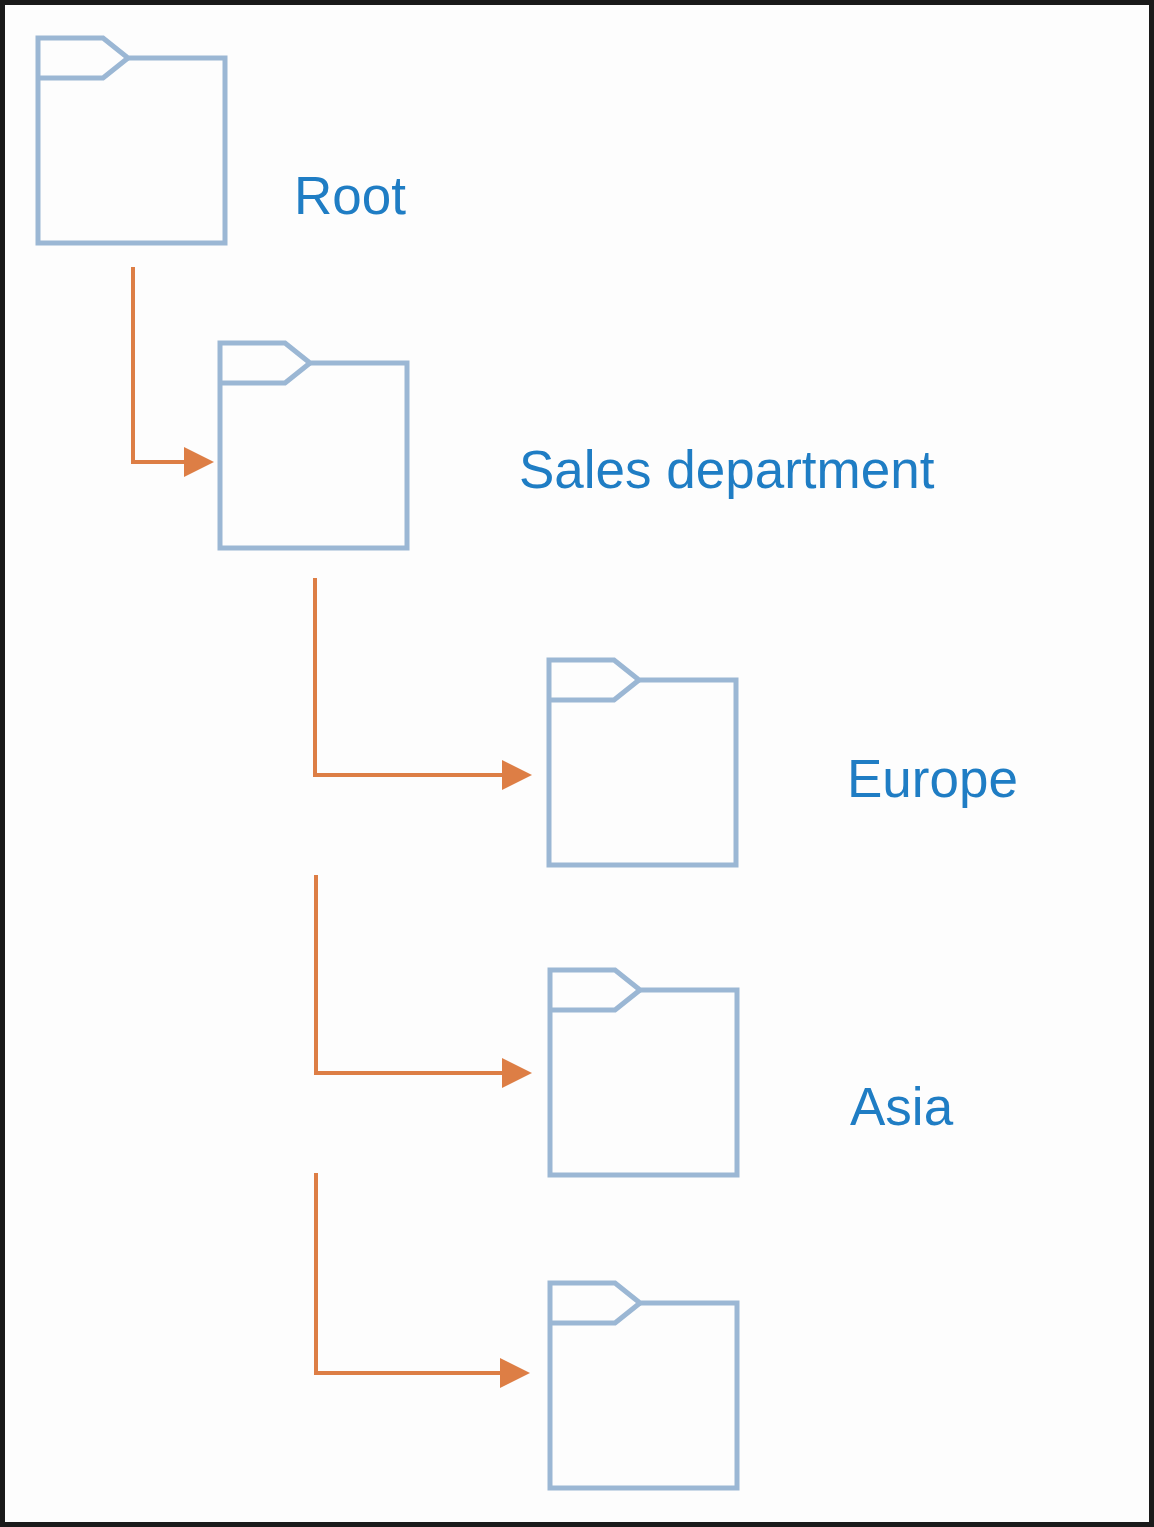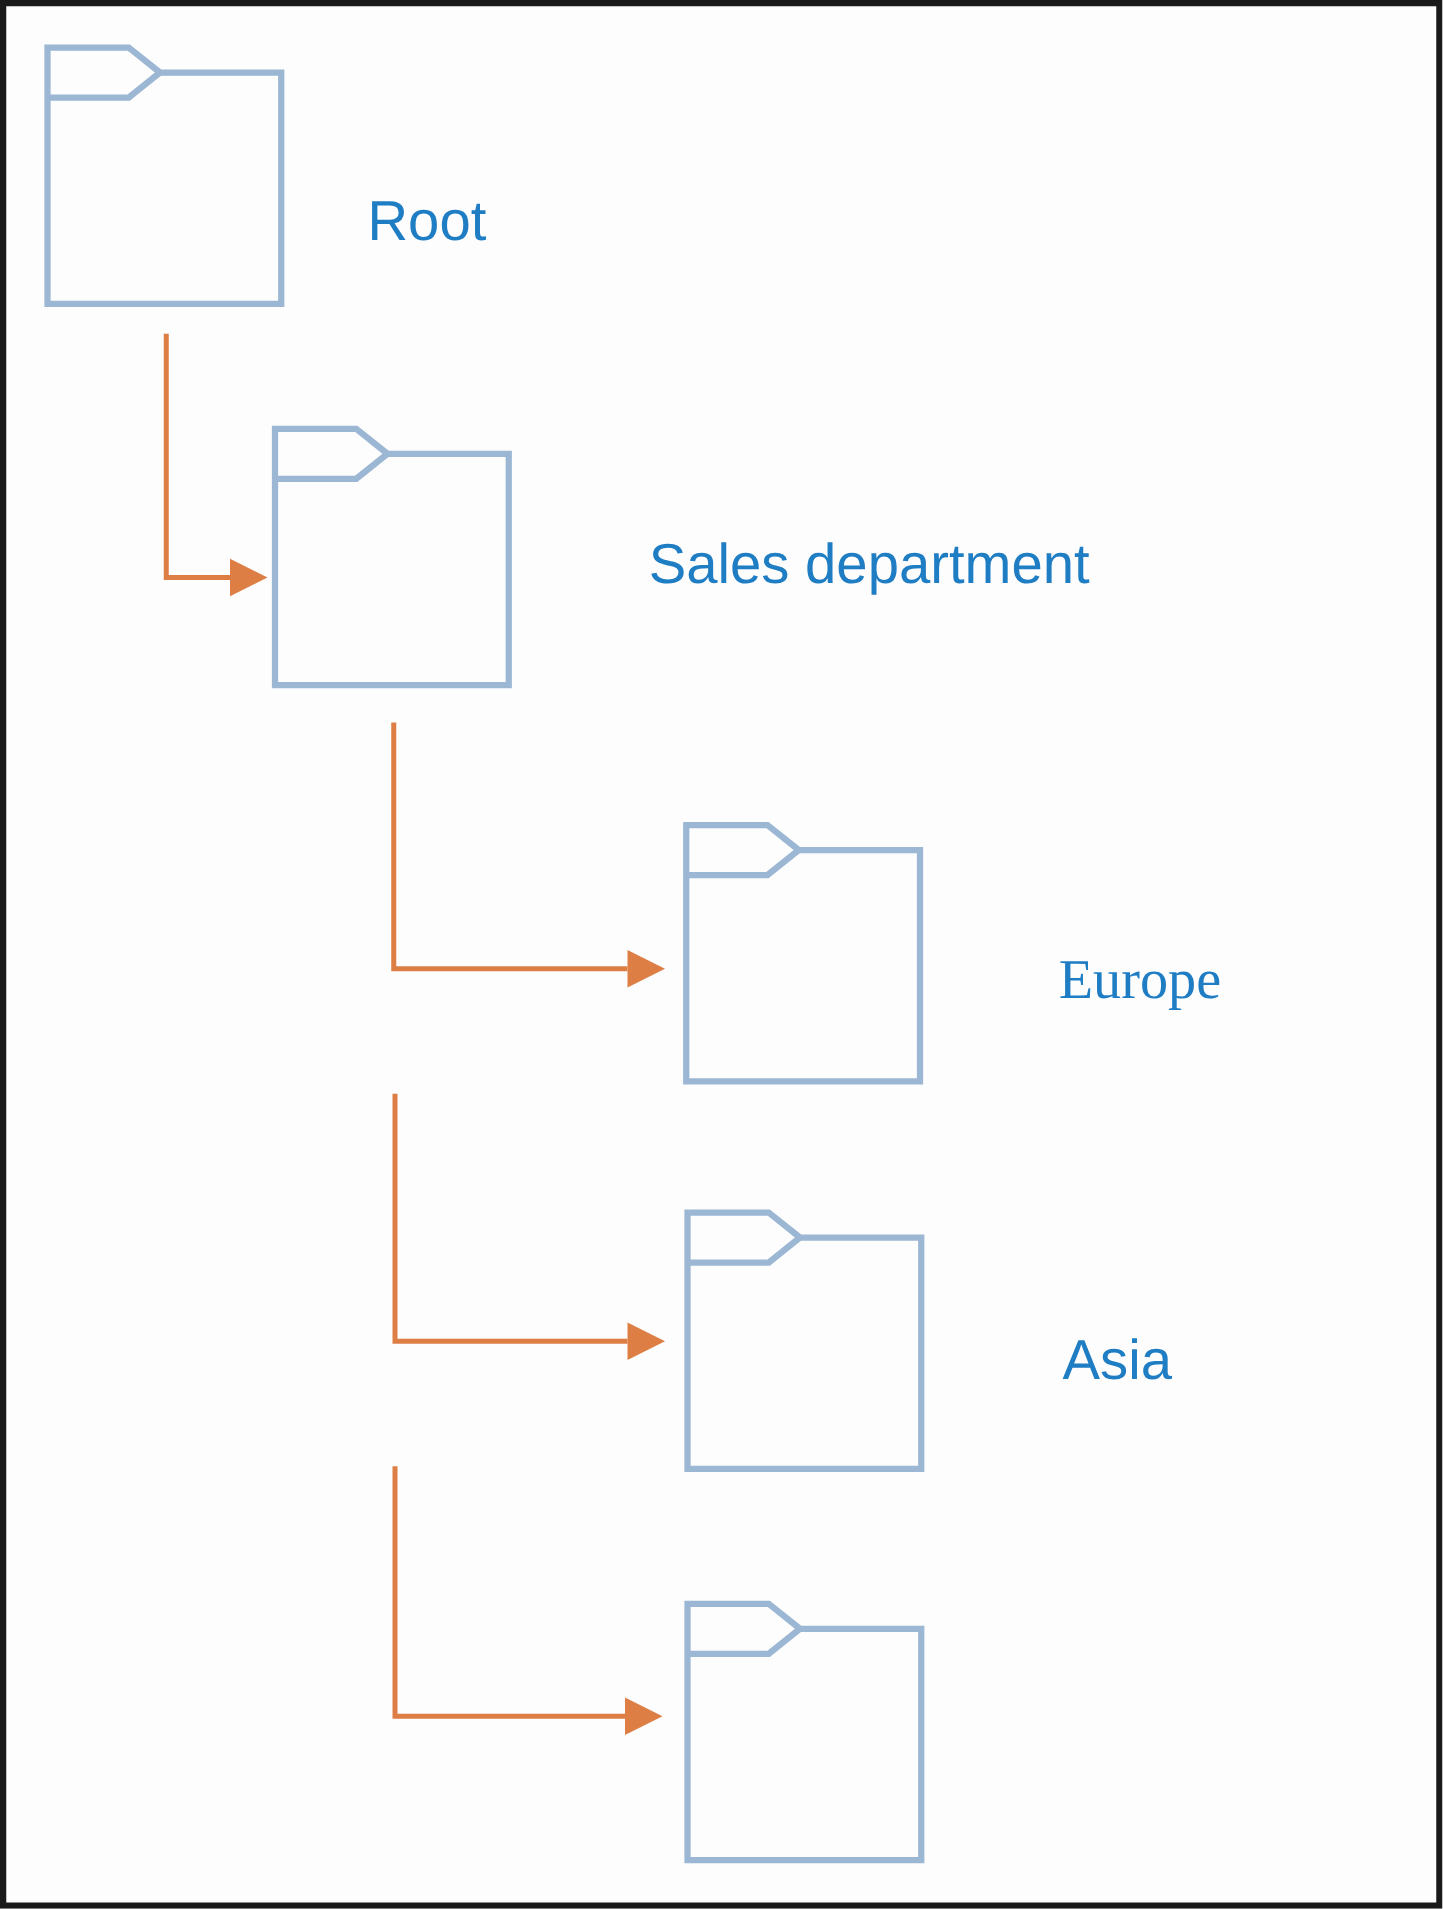--- a/index.html
+++ b/index.html
@@ -19,29 +19,30 @@
   }
   .diagram-svg {
     position: absolute;
     left: 0;
     top: 0;
     width: 1144px;
     height: 1517px;
   }
   .node-label {
     position: absolute;
-    font-size: 45px;
+    font-size: 53px;
     line-height: 1;
     white-space: nowrap;
     color: var(--label-color, #1f7dc4);
     letter-spacing: 0px;
+    margin-top: 15px;
   }
   .lbl-root            { left: 289px; top: 149px; }
   .lbl-sales-department{ left: 514px; top: 423px; }
-  .lbl-europe          { left: 842px; top: 756px; font-family: Liberation Serif, serif; }
+  .lbl-europe          { left: 842px; top: 732px; }
   .lbl-asia            { left: 845px; top: 1060px; text-align: right; }
   .lbl-north-america   { left: 838px; top: 1365px; }
 </style>
 </head>
 <body>
 
 <div class="page">
 
   <svg class="diagram-svg" id="diagram-svg" viewBox="0 0 1144 1517" xmlns="http://www.w3.org/2000/svg">
     <g id="edges-layer">

